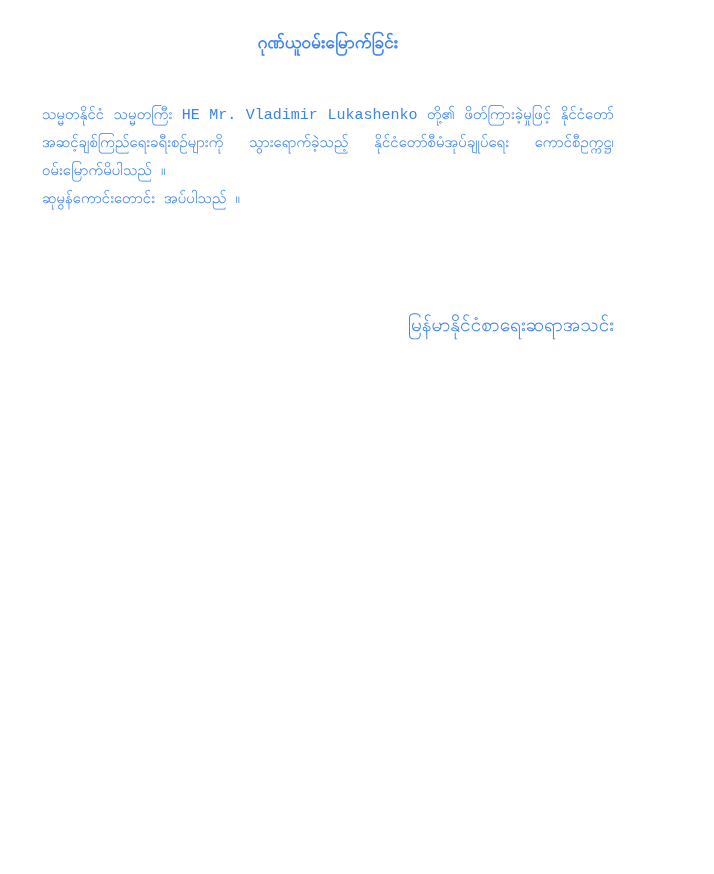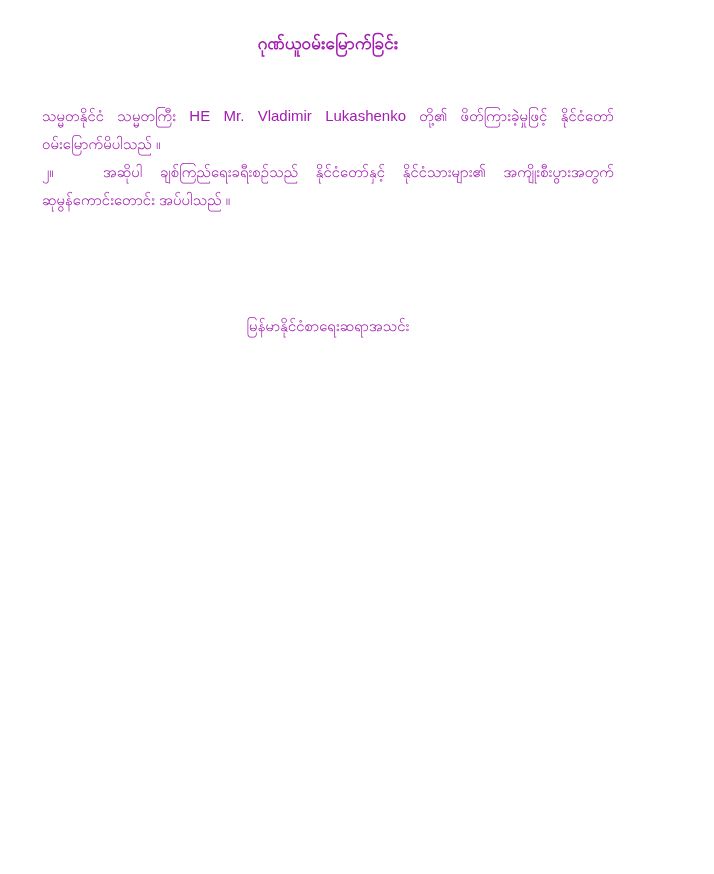--- a/index.html
+++ b/index.html
@@ -5,22 +5,22 @@
   html, body {
     margin: 0;
     padding: 0;
     background: #ffffff;
   }
   .page {
     position: relative;
     width: 656px;
     height: 874px;
     background: #ffffff;
-    color: #a21caf;
-    font-family: Liberation Sans, sans-serif;
+    color: #3b82f6;
+    font-family: Liberation Mono, monospace;
     overflow: hidden;
     box-sizing: border-box;
   }
   .doc-title {
     margin: 28px 42px 42px 42px;
     text-align: center;
     font-size: 17px;
     line-height: 32px;
     font-weight: bold;
     letter-spacing: 0.2px;
@@ -43,41 +43,41 @@
     text-align-last: left;
   }
   .num {
     display: inline-block;
     width: 73px;
     text-align: left;
   }
   .para-2 .num { width: 61px; }
   .signature {
     margin: 98px 42px 0 42px;
-    text-align: center;
-    font-size: 15px;
+    text-align: right;
+    font-size: 19px;
     line-height: 28px;
   }
 </style>
 </head>
 <body>
 
 <div class="page">
 
   <h1 class="doc-title">ဂုဏ်ယူဝမ်းမြောက်ခြင်း</h1>
 
   <div class="doc-body">
 
     <div class="para para-1">
       <div class="line">သမ္မတနိုင်ငံ သမ္မတကြီး HE Mr. Vladimir Lukashenko တို့၏ ဖိတ်ကြားခဲ့မှုဖြင့် နိုင်ငံတော်</div>
+      <div class="line">အဆင့်ချစ်ကြည်ရေးခရီးစဉ်များကို သွားရောက်ခဲ့သည့် နိုင်ငံတော်စီမံအုပ်ချုပ်ရေး ကောင်စီဥက္ကဋ္ဌ၊</div>
       <div class="line last">ဝမ်းမြောက်မိပါသည် ။</div>
     </div>
 
     <div class="para para-2">
-      <div class="line"><span class="num">၂။</span><span>အဆိုပါ ချစ်ကြည်ရေးခရီးစဉ်သည် နိုင်ငံတော်နှင့် နိုင်ငံသားများ၏ အကျိုးစီးပွားအတွက်</span></div>
       <div class="line last">ဆုမွန်ကောင်းတောင်း အပ်ပါသည် ။</div>
     </div>
 
   </div>
 
   <div class="signature">မြန်မာနိုင်ငံစာရေးဆရာအသင်း</div>
 
 </div>
 
 </body></html>

